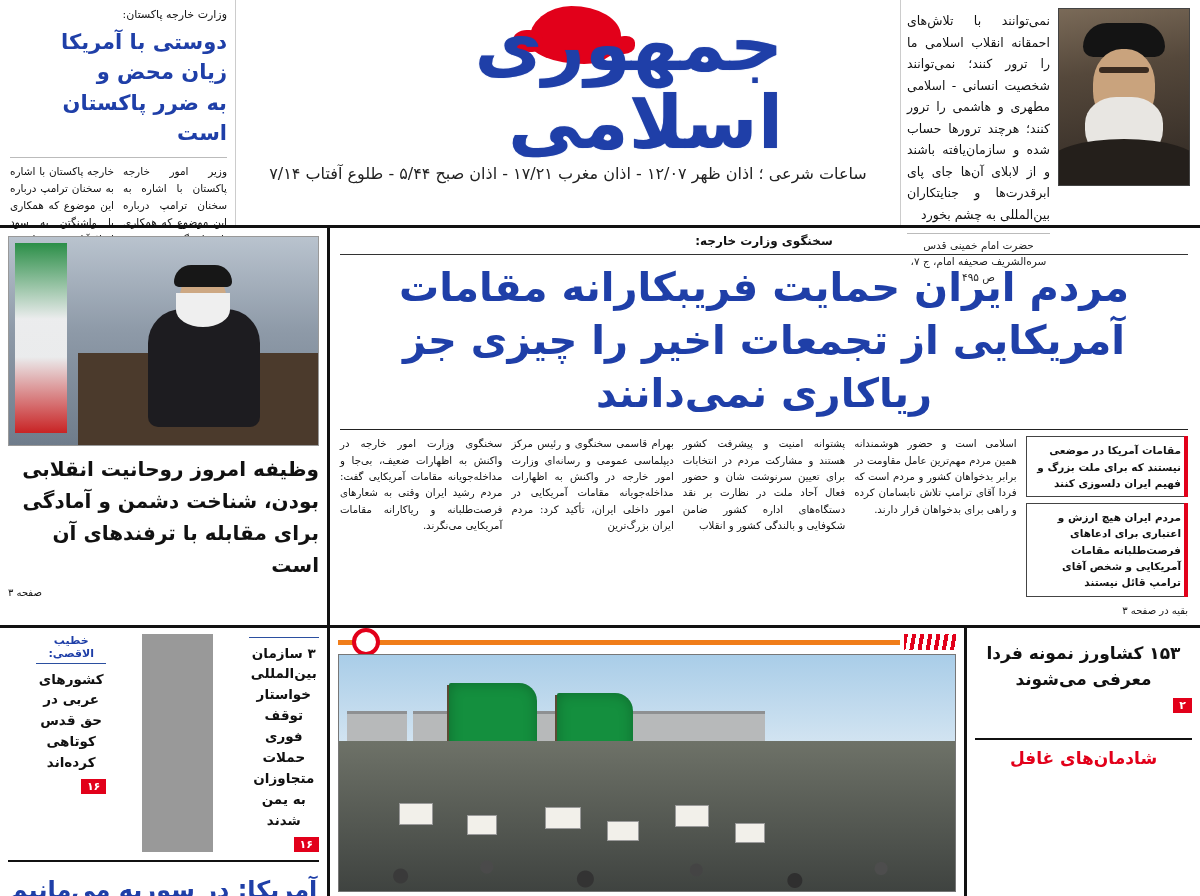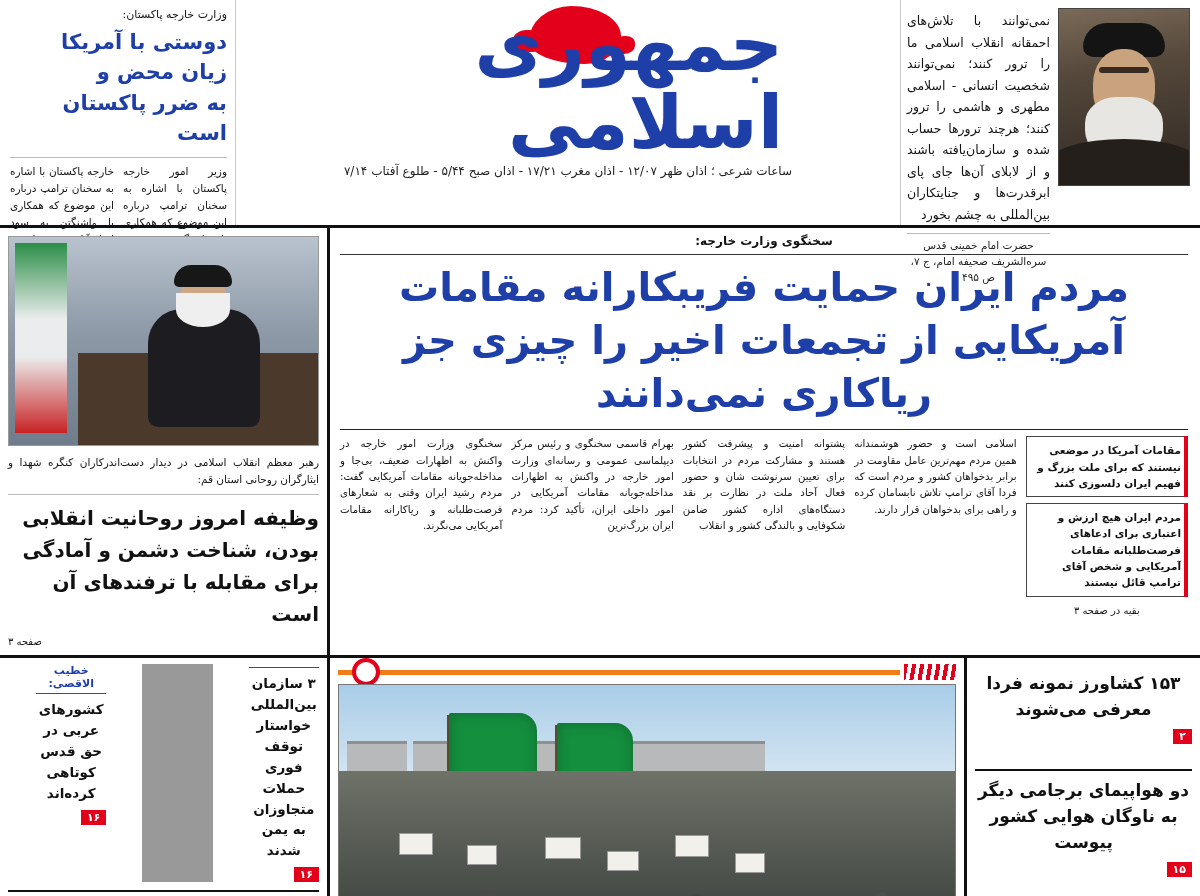--- a/index.html
+++ b/index.html
@@ -113,21 +113,21 @@
     font-size: 11.5px;
     color: #111;
     direction: rtl;
     border-top: 1px solid #222;
     border-bottom: 1px solid #222;
     padding: 3px 18px;
     white-space: nowrap;
   }
   .prayer-line {
     margin-top: 8px;
-    font-size: 12px;
+    font-size: 16px;
     color: #222;
     direction: rtl;
     white-space: nowrap;
   }
   .mh-left {
     width: 236px;
     padding: 8px 8px 4px 10px;
     border-right: 1px solid #ccc;
     direction: rtl;
     display: flex; flex-direction: column;
@@ -164,21 +164,21 @@
   .lead-cols > div { flex: 1; }
   .lead-bullets { width: 168px; }
   .bullet {
     font-size: 10.5px; font-weight: bold; line-height: 1.55;
     border: 1px solid #444; padding: 5px 6px; margin-bottom: 6px;
     position: relative; text-align: right;
   }
   .bullet:before {
     content: ""; position: absolute; right: -1px; top: -1px; bottom: -1px; width: 4px; background: #e2001a;
   }
-  .cont3 { font-size: 10px; text-align: center; }
+  .cont3 { font-size: 10px; text-align: right; }
 
   .lead-side {
     width: 330px; border-right: 3px solid #111; padding: 8px;
     direction: rtl; display: flex; flex-direction: column;
   }
   .side-photo {
     width: 100%; height: 210px;
     border: 1px solid #999;
     background: linear-gradient(180deg,#b9c3ce 0%,#8e9aa8 45%,#6f7c8b 100%);
     position: relative; overflow: hidden;
@@ -324,36 +324,31 @@
 
     <div class="lead-side">
       <div class="side-photo">
         <div class="sp-flag"></div>
         <div class="sp-seat"></div>
         <div class="sp-person-body"></div>
         <div class="sp-person-head"></div>
         <div class="sp-turban"></div>
         <div class="sp-beard"></div>
       </div>
-      <div class="side-lede">رهبر معظم انقلاب اسلامی در دیدار دست‌اندرکاران کنگره شهدا و ایثارگران روحانی استان قم:</div>
       <div class="side-head">وظیفه امروز روحانیت انقلابی بودن، شناخت دشمن و آمادگی برای مقابله با ترفندهای آن است</div>
       <div class="side-page">صفحه ۳</div>
     </div>
   </div>
 
   <div class="lower">
 
     <div class="col-right">
       <div class="brief">
         <div class="brief-title">۱۵۳ کشاورز نمونه فردا معرفی می‌شوند</div>
         <div class="pagebox">۲</div>
-      </div>
-      <div class="brief">
-        <div class="brief-title">دو هواپیمای برجامی دیگر به ناوگان هوایی کشور پیوست</div>
-        <div class="pagebox">۱۵</div>
       </div>
       <div style="position:relative">
         <div class="col-title-red">شادمان‌های غافل</div>
 
       </div>
     </div>
 
     <div class="col-center">
       <div class="orange-rule">
         <div class="hatch"></div>

